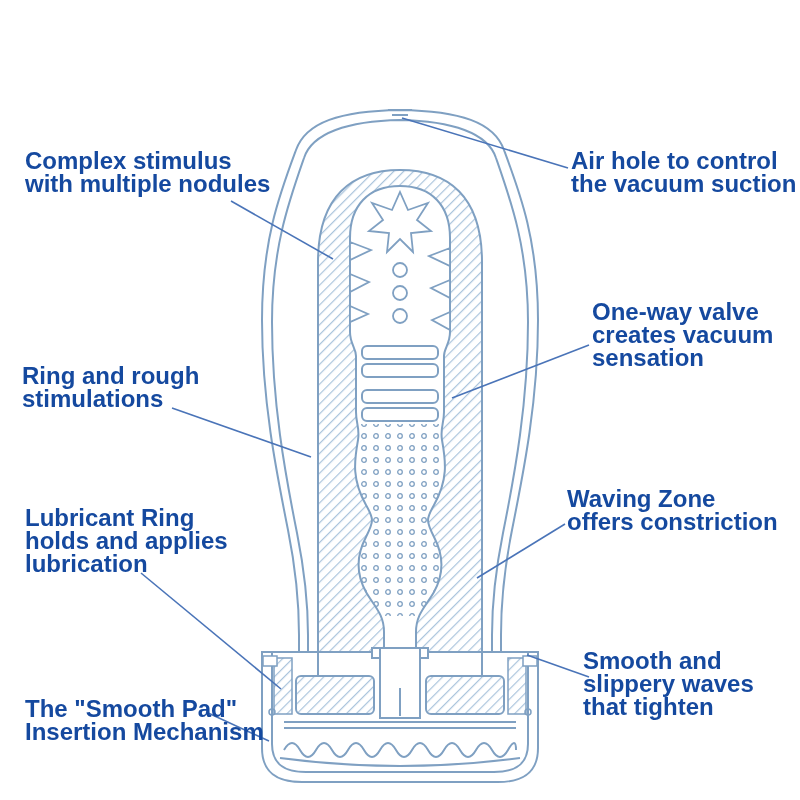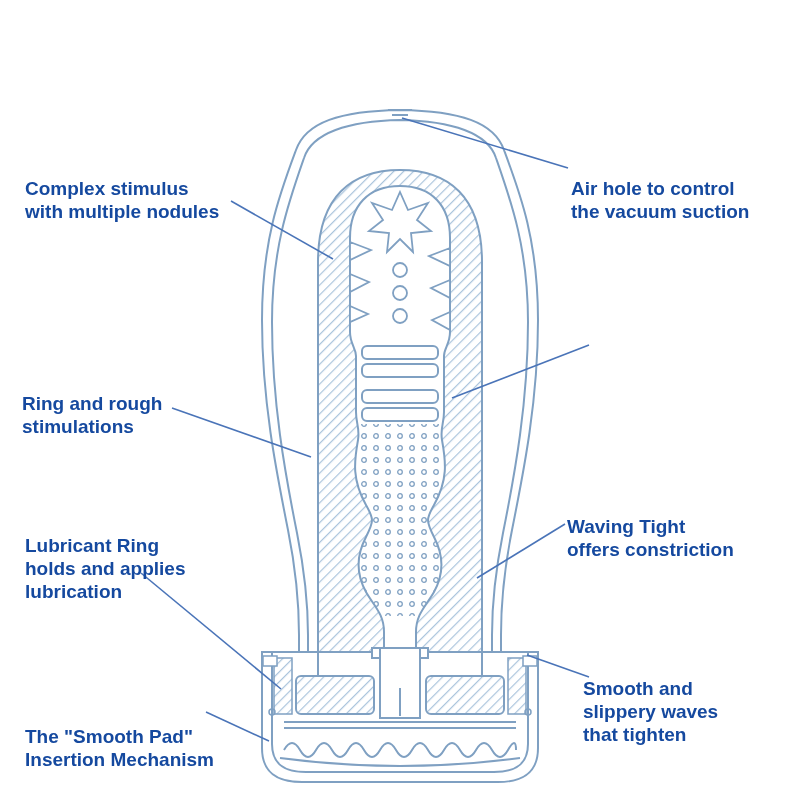--- a/index.html
+++ b/index.html
@@ -8,26 +8,25 @@
     position: relative;
     width: 800px;
     height: 800px;
     background: var(--bg, #ffffff);
     font-family: "Liberation Sans", sans-serif;
     overflow: hidden;
   }
   .diagram-svg { position: absolute; left: 0; top: 0; }
   .label {
     position: absolute;
-    font-size: 19px;
+    font-size: 24px;
     font-weight: 700;
     line-height: 23px;
     color: var(--text, #15499f);
     white-space: pre-line;
-    margin-top: 28px;
   }
 </style>
 </head>
 <body>
 
 <div class="stage">
 
   <svg class="diagram-svg" width="800" height="800" viewBox="0 0 800 800">
     <defs>
       <pattern id="hatch" width="7" height="7" patternUnits="userSpaceOnUse" patternTransform="rotate(45)">
@@ -103,25 +102,28 @@
       <line x1="206" y1="712" x2="269" y2="741"></line>
     </g>
   </svg>
 
   <div class="label" style="left:25px; top:149px;">Complex stimulus
 with multiple nodules</div>
 
   <div class="label" style="left:571px; top:149px;">Air hole to control
 the vacuum suction</div>
 
+  <div class="label" style="left:592px; top:300px;">One-way valve
+creates vacuum
+sensation</div>
 
   <div class="label" style="left:22px; top:364px;">Ring and rough
 stimulations</div>
 
-  <div class="label" style="left:567px; top:487px;">Waving Tight
+  <div class="label" style="left:567px; top:487px;">Waving Zone
 offers constriction</div>
 
   <div class="label" style="left:25px; top:506px;">Lubricant Ring
 holds and applies
 lubrication</div>
 
   <div class="label" style="left:583px; top:649px;">Smooth and
 slippery waves
 that tighten</div>
 

